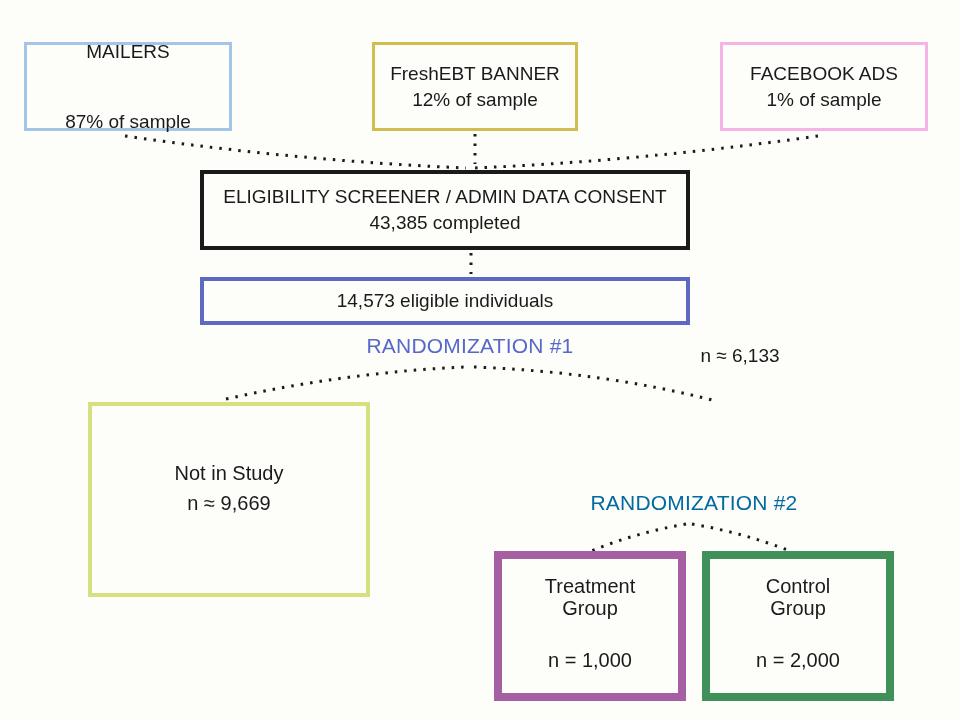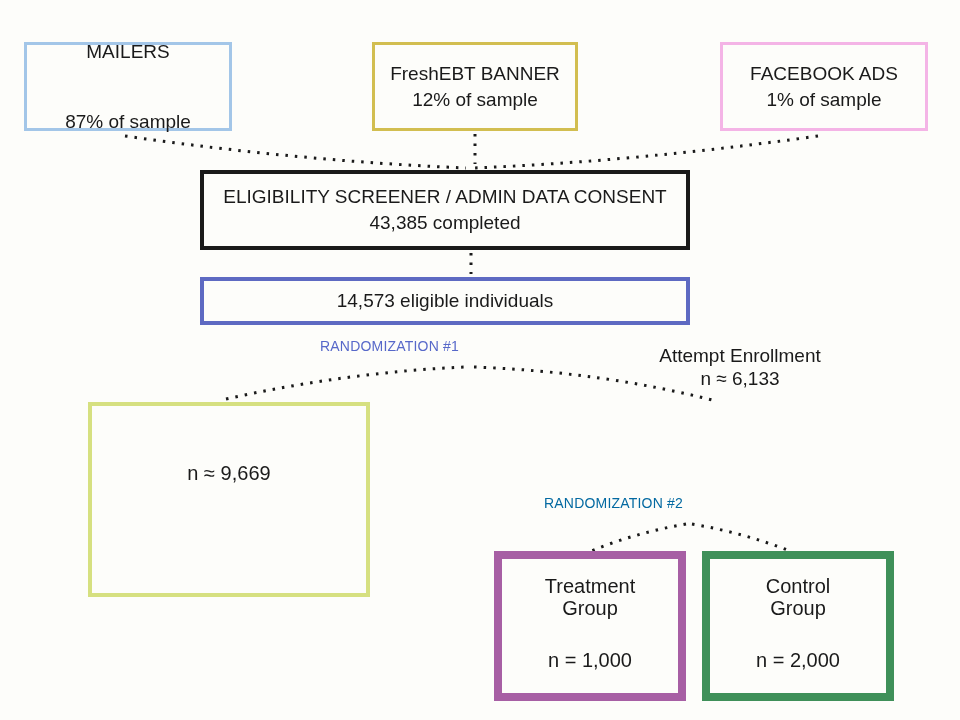--- a/index.html
+++ b/index.html
@@ -20,22 +20,22 @@
   .box .line { font-size:19px; line-height:26px; }
 
   #mailers   { left:24px;  top:42px;  width:208px; height:89px; border:3px solid;gap:44px; }
   #freshebt  { left:372px; top:42px;  width:206px; height:89px; border:3px solid; }
   #facebook  { left:720px; top:42px;  width:208px; height:89px; border:3px solid;text-align:right; }
 
   #screener  { left:200px; top:170px; width:490px; height:80px; border:4px solid; }
   #eligible  { left:200px; top:277px; width:490px; height:48px; border:4px solid; }
 
   .rand-label {
-    position:absolute; 
-    font-size:14px; font-weight:500; letter-spacing:0.2px; line-height:24px;
+    position:absolute; text-align:center;
+    font-size:21px; font-weight:500; letter-spacing:0.2px; line-height:24px;
   }
   #rand1 { left:320px; top:334px; width:300px; }
   #rand2 { left:544px; top:491px; width:300px; }
 
   #attempt { left:640px; top:344px; width:200px; position:absolute; text-align:center; }
   #attempt .line { font-size:19px; line-height:23px; }
 
   #notinstudy { left:88px; top:402px; width:282px; height:195px; border:4px solid;
                 justify-content:flex-start; padding-top:52px; }
   #notinstudy .line { font-size:20px; line-height:30px; }
@@ -87,25 +87,25 @@
     <div class="line">43,385 completed</div>
   </div>
 
   <div class="box" id="eligible" style="border-color: rgb(94, 106, 194);">
     <div class="line">14,573 eligible individuals</div>
   </div>
 
   <div class="rand-label" id="rand1" style="color: rgb(87, 104, 201);">RANDOMIZATION #1</div>
 
   <div id="attempt">
-    <div class="line">Attempt Enrollment</div>
     <div class="line">n ≈ 6,133</div>
   </div>
 
   <div class="box" id="notinstudy" style="border-color: rgb(214, 224, 128);">
+    <div class="line">Not in Study</div>
     <div class="line">n ≈ 9,669</div>
   </div>
 
 
   <div class="rand-label" id="rand2" style="color: #0369a1;">RANDOMIZATION #2</div>
 
   <div class="box" id="treatment" style="border-color: rgb(167, 95, 164);">
     <div class="group-name">Treatment</div>
     <div class="group-name">Group</div>
     <div class="group-count">n = 1,000</div>

